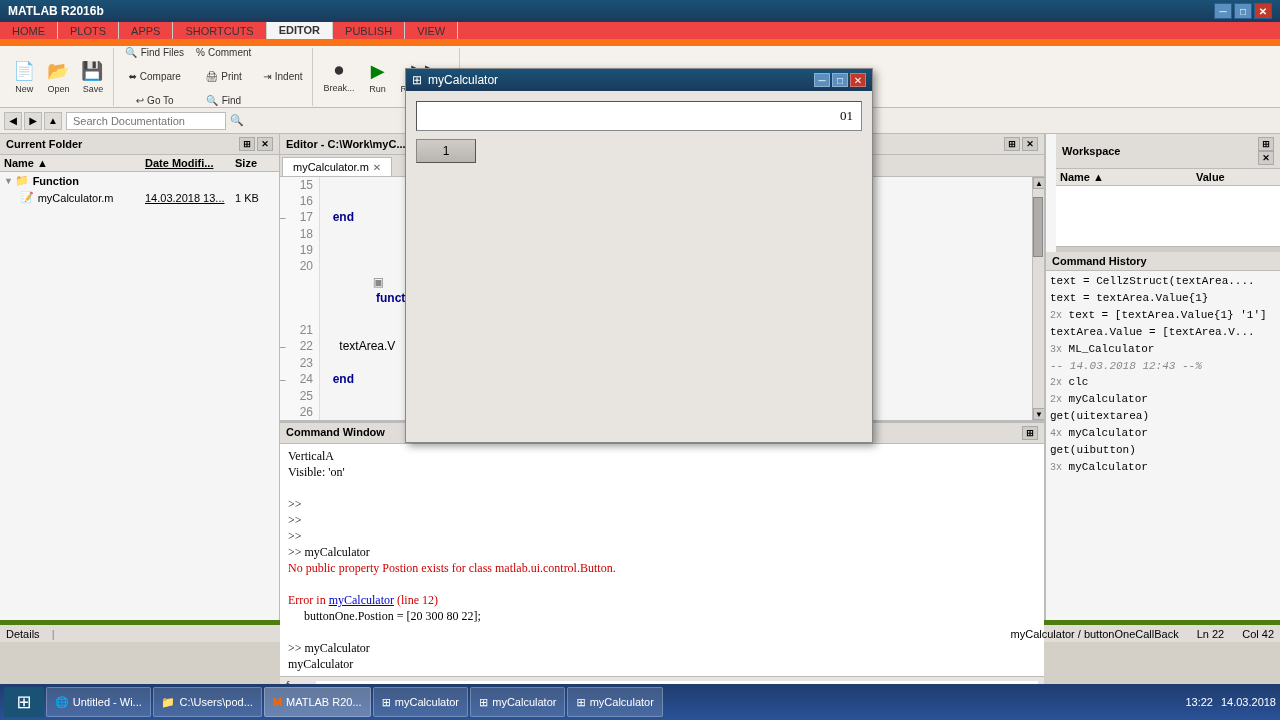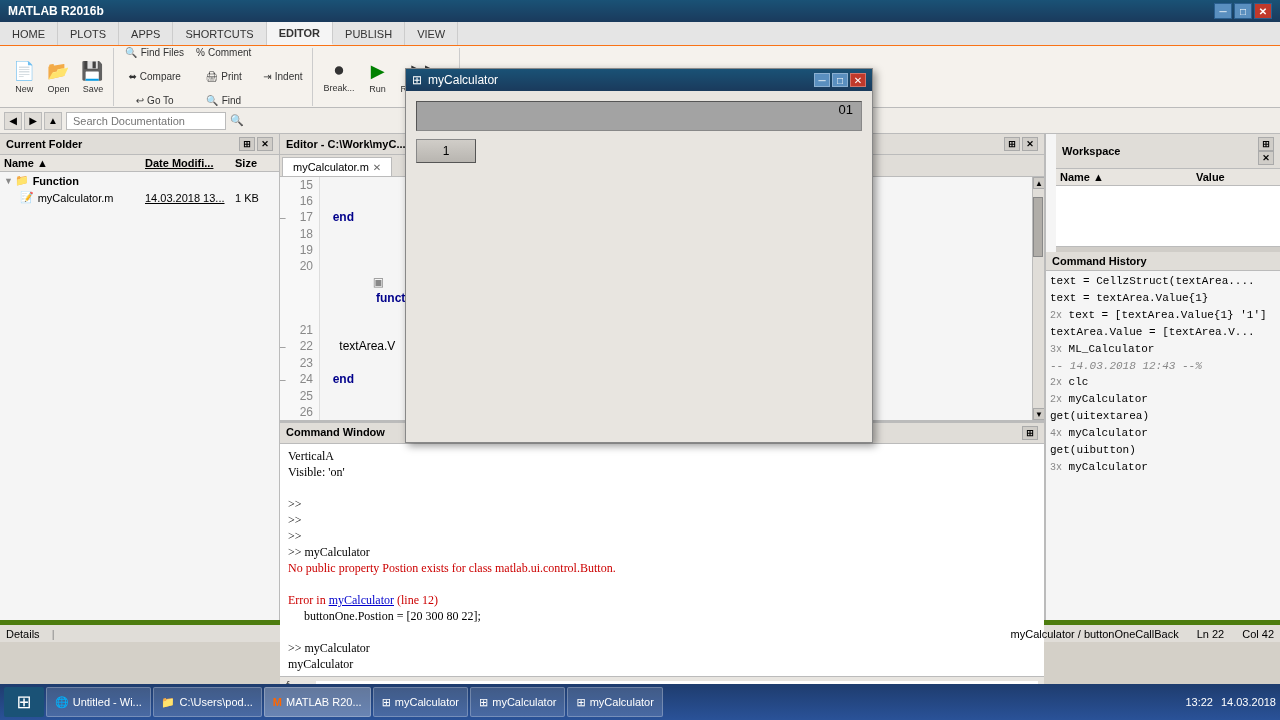--- a/index.html
+++ b/index.html
@@ -31,22 +31,22 @@
       background: #5a8fbf;
       border: 1px solid #2a5f8f;
       color: white;
       font-size: 10px;
       display: flex; align-items: center; justify-content: center;
       cursor: pointer;
     }
     .matlab-titlebar .win-btn.close { background: #c0392b; }
     .ribbon-tabs {
       display: flex;
-      background: #e5e5e5;
-      border-bottom: 1px solid #f97316;
+      background: #ef4444;
+      border-bottom: 7px solid #f97316;
       height: 24px;
     }
     .ribbon-tab {
       padding: 4px 12px;
       font-size: 11px;
       cursor: pointer;
       border-right: 1px solid #ccc;
       display: flex; align-items: center;
       color: #333;
     }
@@ -418,30 +418,30 @@
 
     .calc-body {
       flex: 1;
       background: #e8e5e0;
       padding: 10px;
       display: flex;
       flex-direction: column;
       gap: 8px;
     }
     .calc-display {
-      background: #a3a3a3;
+      background: #ffffff;
       border: 1px solid #888;
       border-top-color: #555;
       border-left-color: #555;
       height: 30px;
       display: flex;
-      align-items: flex-start;
+      align-items: center;
       padding: 0 8px;
       justify-content: flex-end;
-      font-family: Liberation Sans, sans-serif;
+      font-family: Liberation Serif, serif;
       font-size: 13px;
     }
     .calc-button-1 {
       width: 60px;
       height: 24px;
       background: linear-gradient(to bottom, #d0cdc8, #b8b5b0);
       border: 1px solid #888;
       border-bottom-color: #555;
       border-right-color: #555;
       cursor: pointer;

